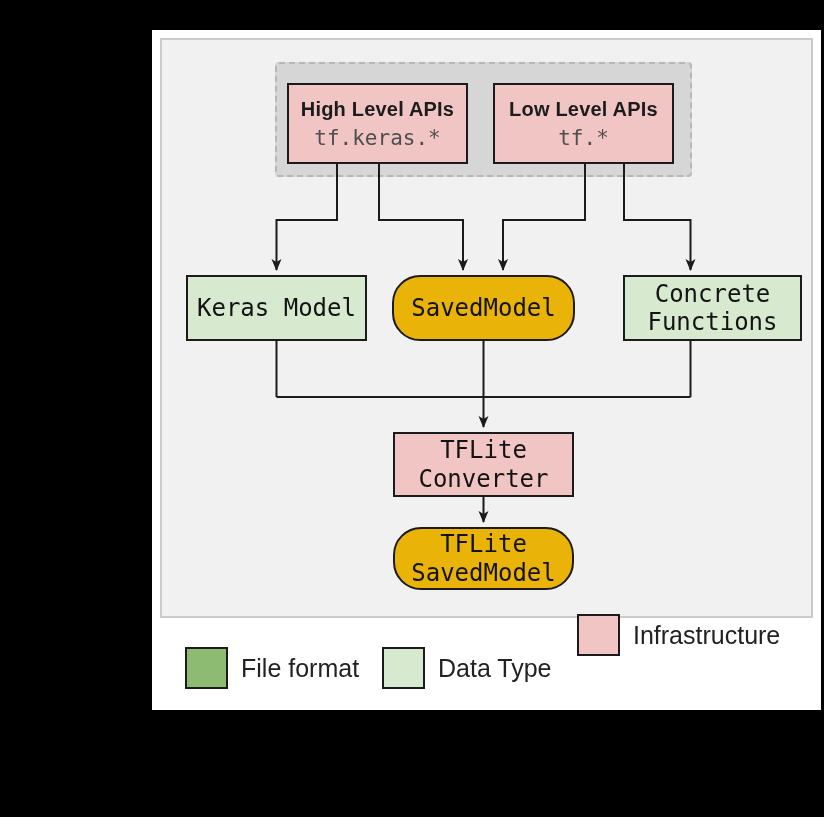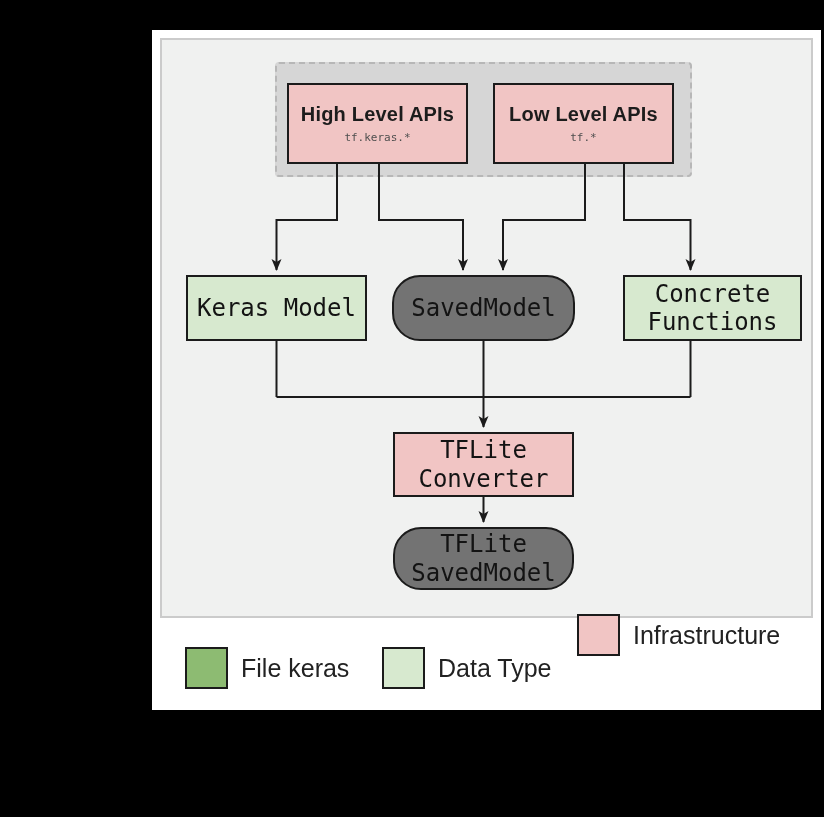--- a/index.html
+++ b/index.html
@@ -75,41 +75,41 @@
   .api-title {
     font-family: "Liberation Sans", sans-serif;
     font-size: 20px;
     font-weight: 600;
     color: #1c1c1c;
     letter-spacing: 0.2px;
   }
   .api-code {
     margin-top: 5px;
     font-family: "DejaVu Sans Mono", monospace;
-    font-size: 11px;
+    font-size: 21px;
     color: #4e4e4e;
     text-align: center;
   }
   .node {
     position: absolute;
     box-sizing: border-box;
     border: 2px solid #1b1b1b;
     display: flex;
     flex-direction: column;
     align-items: center;
     justify-content: center;
     font-family: "DejaVu Sans Mono", monospace;
     font-size: 24px;
     color: #131313;
     line-height: 1.18;
     text-align: center;
     z-index: 2;
   }
   .node.light { background: #d7e9cf; }
-  .node.dark  { background: #737373; border-radius: 28px; }
+  .node.dark  { background: #eab308; border-radius: 28px; }
   .node.pink  { background: #f1c5c4; }
   .node.keras      { left: 34px;  top: 245px; width: 181px; height: 66px; }
   .node.saved      { left: 240px; top: 245px; width: 183px; height: 66px; }
   .node.concrete   { left: 471px; top: 245px; width: 179px; height: 66px; }
   .node.converter  { left: 241px; top: 402px; width: 181px; height: 65px; }
   .node.flatbuffer { left: 241px; top: 497px; width: 181px; height: 63px; }
   .legend-item {
     position: absolute;
     display: flex;
     align-items: center;
@@ -188,21 +188,21 @@
       <span>Converter</span>
     </div>
 
     <div class="node dark flatbuffer">
       <span>TFLite</span>
       <span>SavedModel</span>
     </div>
 
     <div class="legend-item i0">
       <div class="swatch" style="background: rgb(141, 187, 114);"></div>
-      <div class="legend-label">File keras</div>
+      <div class="legend-label">File format</div>
     </div>
 
     <div class="legend-item i1">
       <div class="swatch" style="background: rgb(215, 233, 207);"></div>
       <div class="legend-label">Data Type</div>
     </div>
 
     <div class="legend-item i2">
       <div class="swatch" style="background: rgb(241, 197, 196);"></div>
       <div class="legend-label">Infrastructure</div>

